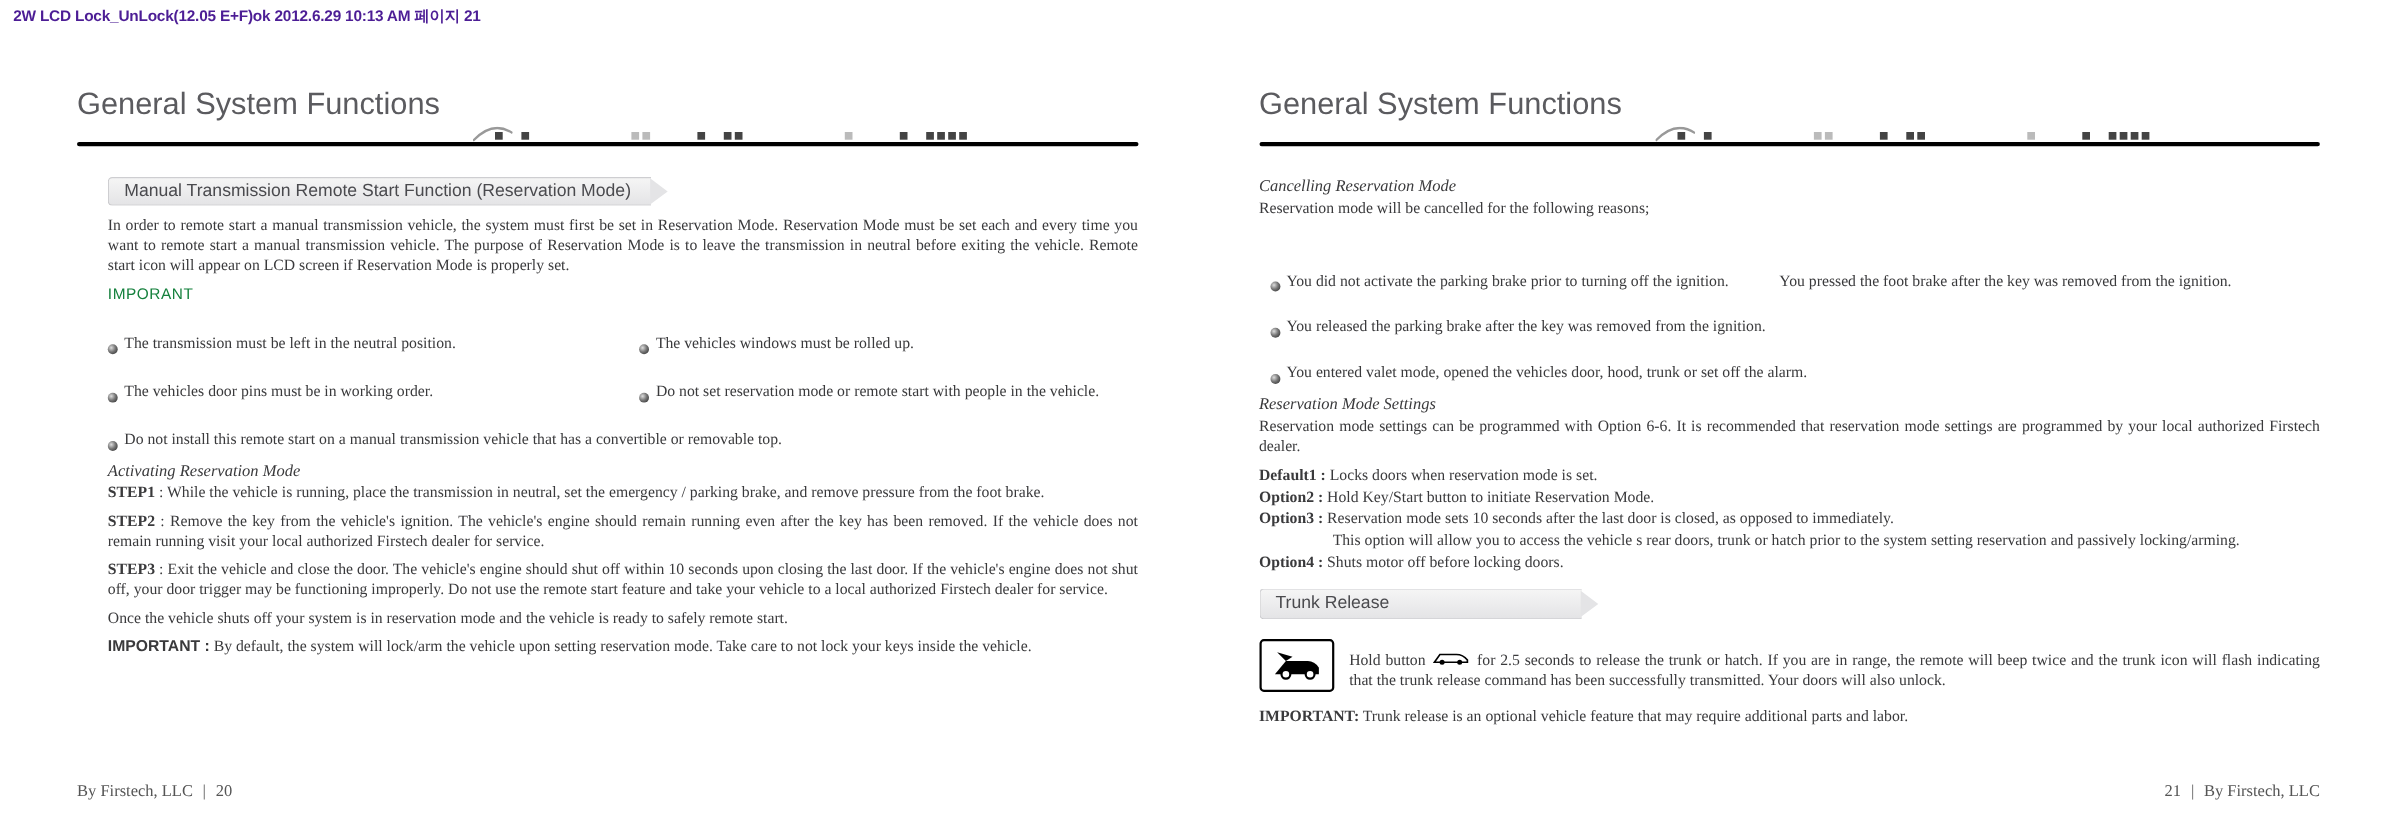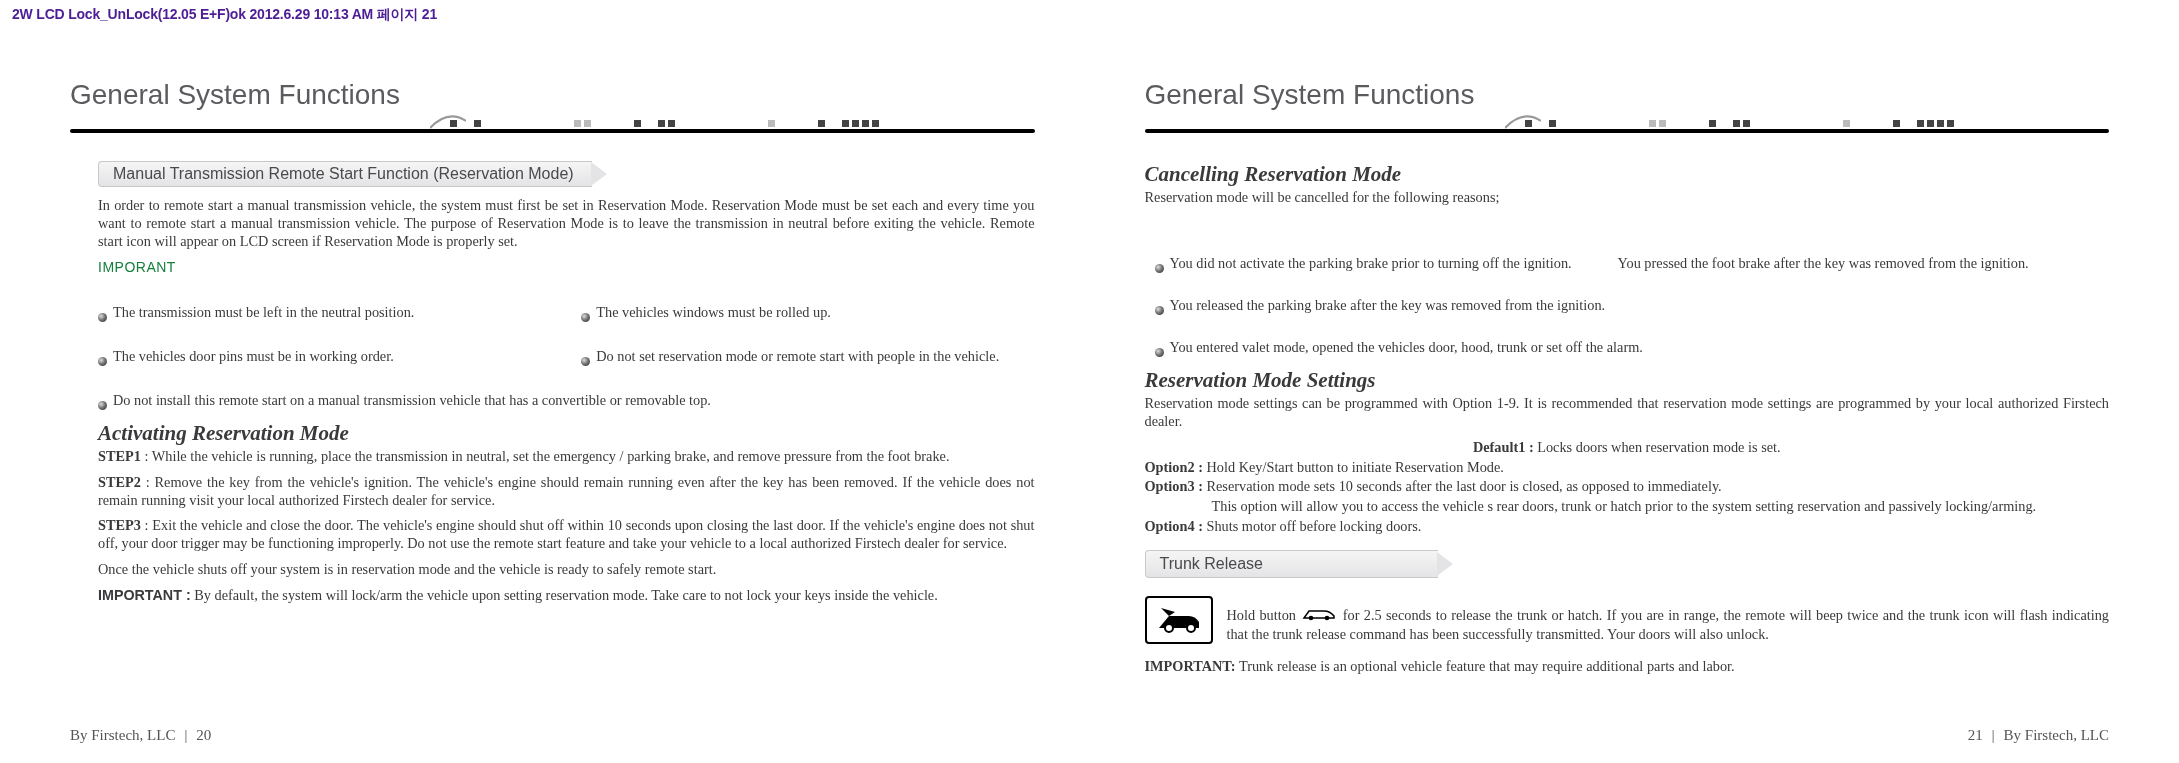--- a/index.html
+++ b/index.html
@@ -117,23 +117,23 @@
   }
   .bullet-row { display:flex; gap:6px; align-items:flex-end;margin-top:24px; }
   .bullet-row.span2 { grid-column: 1 / span 2; }
   .bullet-dot {
     width:9px;height:9px;border-radius:50%;
     background: radial-gradient(circle at 35% 35%, #ddd 0%, #777 45%, #222 100%);
     flex: 0 0 9px;
     margin-top:4px;
   }
   .subhead-italic {
-    font-weight: bold;
+    font-weight: normal;
     font-style: italic;
-    font-size: 21px;
+    font-size: 15px;
     margin: 10px 0 2px 0;
   }
   .step-label { font-weight: bold; }
   .opt-label  { font-weight: bold; }
   .imp-label  { font-family: Arial, Helvetica, sans-serif; font-weight: bold; }
   .footer-left, .footer-right {
     position: absolute;
     bottom: -60px;
     font-size: 15px;
     color: #555;
@@ -307,23 +307,23 @@
             <span class="bullet-dot"></span>
             <span>You released the parking brake after the key was removed from the ignition.</span>
           </div>
         <div class="bullet-row" style="margin-left:10px;">
             <span class="bullet-dot"></span>
             <span>You entered valet mode, opened the vehicles door, hood, trunk or set off the alarm.</span>
           </div>
       </div>
 
       <div class="subhead-italic">Reservation Mode Settings</div>
-      <p class="justify">Reservation mode settings can be programmed with Option 1-9.  It is recommended that reservation mode settings are programmed by your local authorized Firstech dealer.</p>
-
-      <p style="margin-bottom:2px;text-align:center;"><span class="opt-label">Default1 :</span><span> Locks doors when reservation mode is set.</span></p>
+      <p class="justify">Reservation mode settings can be programmed with Option 6-6.  It is recommended that reservation mode settings are programmed by your local authorized Firstech dealer.</p>
+
+      <p style="margin-bottom:2px;"><span class="opt-label">Default1 :</span><span> Locks doors when reservation mode is set.</span></p>
       <p style="margin-bottom:2px;"><span class="opt-label">Option2 :</span><span> Hold Key/Start button to initiate Reservation Mode.</span></p>
       <p style="margin-bottom:2px;"><span class="opt-label">Option3 :</span><span> Reservation mode sets 10 seconds after the last door is closed, as opposed to immediately.</span></p>
       <p class="option-indent" style="margin-bottom:2px;">This option will allow you to access the vehicle s rear doors, trunk or hatch prior to the system setting reservation and passively locking/arming.</p>
       <p><span class="opt-label">Option4 :</span><span> Shuts motor off before locking doors.</span></p>
 
       <div class="sub-banner" style="margin-top:6px;">
         <div class="sub-banner-text" style="min-width:260px;">Trunk Release</div>
         <div class="sub-banner-tail"></div>
       </div>
 

